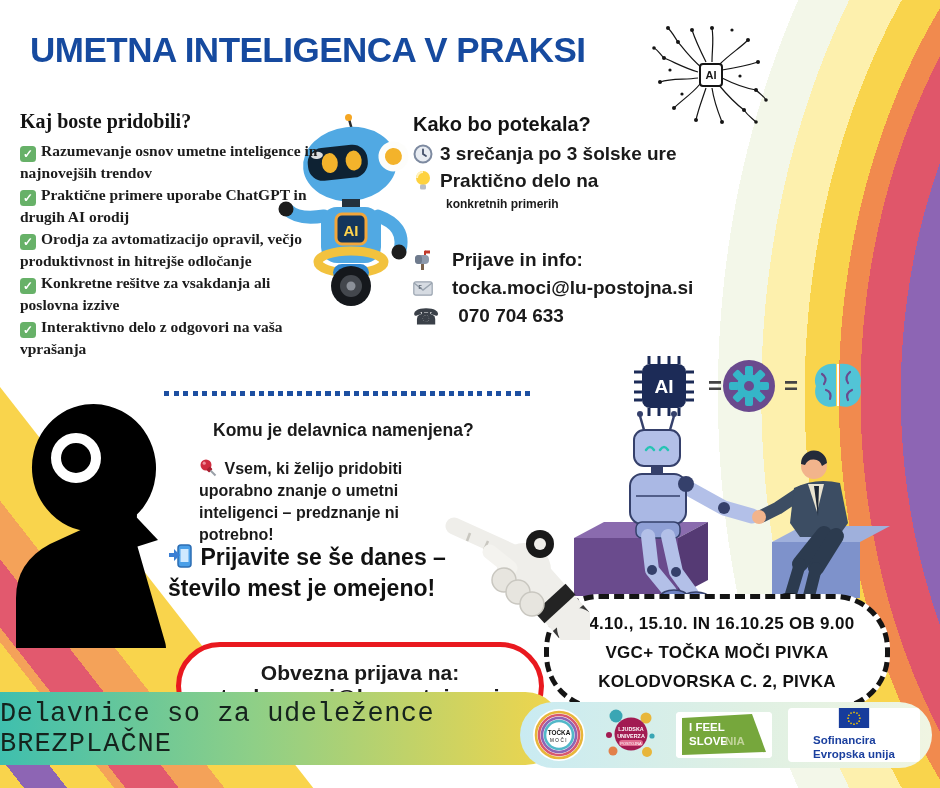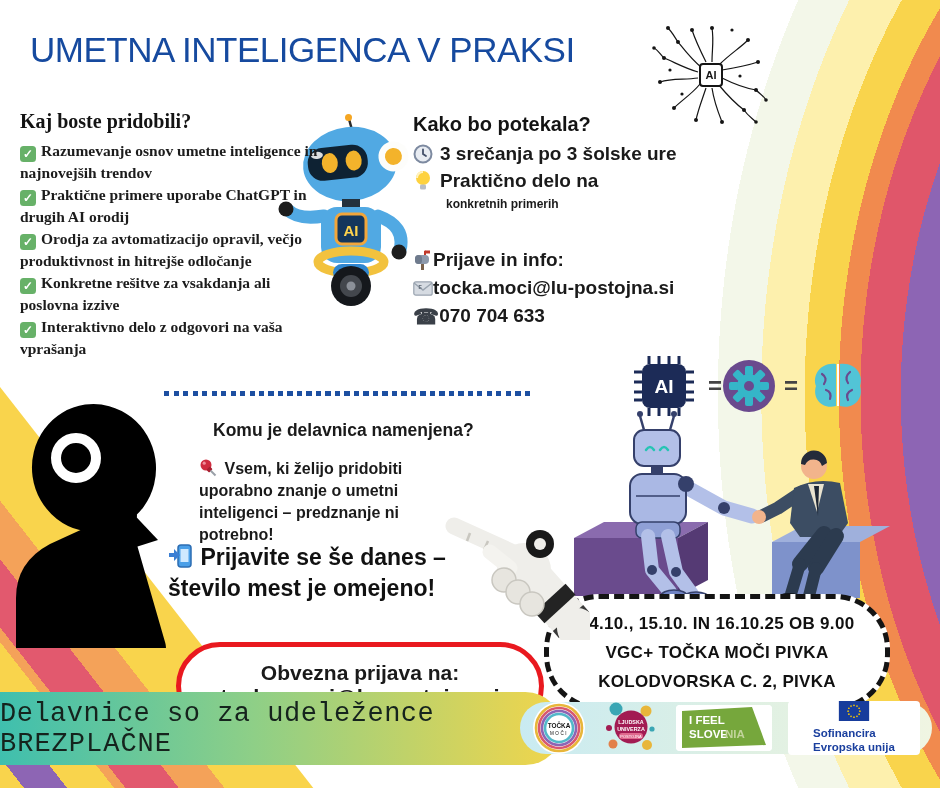--- a/index.html
+++ b/index.html
@@ -12,36 +12,36 @@
       #8d65b4 0 66%, #e0566a 66% 72.5%, #f18a4e 72.5% 76%,
       #f9d44c 76% 81.5%, #fdf0ad 81.5% 88.5%, #f3f7e9 88.5% 95.5%,
       rgba(255,255,255,0) 95.5%);}
   .stripes{position:absolute;left:0;top:387px;width:540px;height:320px;z-index:1;
     transform-origin:0 0;transform:rotate(52deg);
     background:linear-gradient(180deg,
       #f9d44c 0 70px, #f4a259 70px 106px, #e2596e 106px 148px,
       #f4a259 148px 157px, #f9d44c 157px 194px, #8d65b4 194px 228px,
       #f9d44c 228px 100%);}
   
-  .title{left:30px;top:30px;z-index:4;font-size:35px;font-weight:400;color:#164a9f;
+  .title{left:30px;top:30px;z-index:4;font-size:35px;font-weight:700;color:#164a9f;
          letter-spacing:-0.5px;white-space:nowrap;}
   
   .benefits{left:20px;top:110px;width:306px;z-index:4;font-family:Liberation Serif, serif;}
   .colhead{font-size:20px;font-weight:800;color:#131313;margin:0 0 7px 0;}
   .benefits ul{list-style:none;margin:0;padding:0;}
   .benefits li{font-size:15.5px;font-weight:700;line-height:22px;color:#1c1c1c;}
   .check{display:inline-flex;width:16px;height:16px;background:#67b168;border-radius:3.5px;
          color:#fff;font-size:12px;font-weight:bold;align-items:center;justify-content:center;
          margin-right:5px;vertical-align:-2px;}
   
   .schedule{left:413px;top:113px;width:300px;z-index:4;}
   .srow{display:flex;align-items:center;gap:7px;font-size:19px;font-weight:700;margin:5px 0;}
   .indent2{margin-left:33px;font-size:12px;font-weight:700;}
   .contact{left:413px;top:243px;width:300px;z-index:4;}
-  .crow{display:flex;align-items:center;gap:0;font-size:19px;font-weight:700;margin:6px 0;}
+  .crow{display:flex;align-items:center;gap:19px;font-size:19px;font-weight:700;margin:6px 0;}
   .phone-glyph{font-size:21px;color:#3a4048;line-height:1;}
   
   .dots{left:164px;top:391px;width:366px;height:5px;z-index:4;
         background:repeating-linear-gradient(90deg,#1d4fa1 0 5px,transparent 5px 9.5px);}
   
   .aud-head{left:213px;top:420px;width:270px;z-index:4;font-size:17.5px;font-weight:800;}
   .aud-text{left:199px;top:458px;width:252px;z-index:4;font-size:16px;font-weight:700;line-height:22px;}
   .cta{left:168px;top:542px;width:334px;z-index:4;
        font-size:23px;font-weight:800;line-height:31px;color:#111;}
   
@@ -55,21 +55,21 @@
              border:5px dashed #141414;border-radius:55px;display:flex;flex-direction:column;
              align-items:center;justify-content:center;}
   .eventoval div{font-size:17px;font-weight:800;letter-spacing:.3px;line-height:29px;color:#111;}
   
   .banner{left:0;top:692px;width:562px;height:73px;z-index:5;border-radius:0 40px 40px 0;
           background:linear-gradient(90deg,#3fbfae 0%,#8ecf87 45%,#f2d54b 100%);
           display:flex;flex-direction:column;align-items:flex-start;justify-content:center;
           font-family:Liberation Mono, monospace;color:#15231d;}
   .banner .b1{font-size:27px;letter-spacing:.5px;}
   .banner .b2{font-size:27px;letter-spacing:1px;}
-  .pill{left:520px;top:702px;width:412px;height:52px;z-index:5;border-radius:34px;
+  .pill{left:520px;top:702px;width:412px;height:66px;z-index:5;border-radius:34px;
         background:linear-gradient(90deg,#c9ebf2 0%,#dff0e3 55%,#f0f5e2 100%);
         display:flex;align-items:center;justify-content:space-between;padding:0 12px;box-sizing:border-box;}
   .logocard{background:#fff;border-radius:4px;display:flex;align-items:center;}
   .ifeel{width:96px;height:46px;position:relative;overflow:hidden;}
   .ifeel svg{position:absolute;left:0;top:0;}
   .eu{width:132px;height:54px;gap:6px;padding:0 20px;box-sizing:border-box;flex-direction:column;}
   .eu-text{font-size:11.5px;font-weight:700;color:#1a3f9e;line-height:1.2;}
   svg text{font-family:"Liberation Sans",sans-serif;}
 </style>
 </head>

